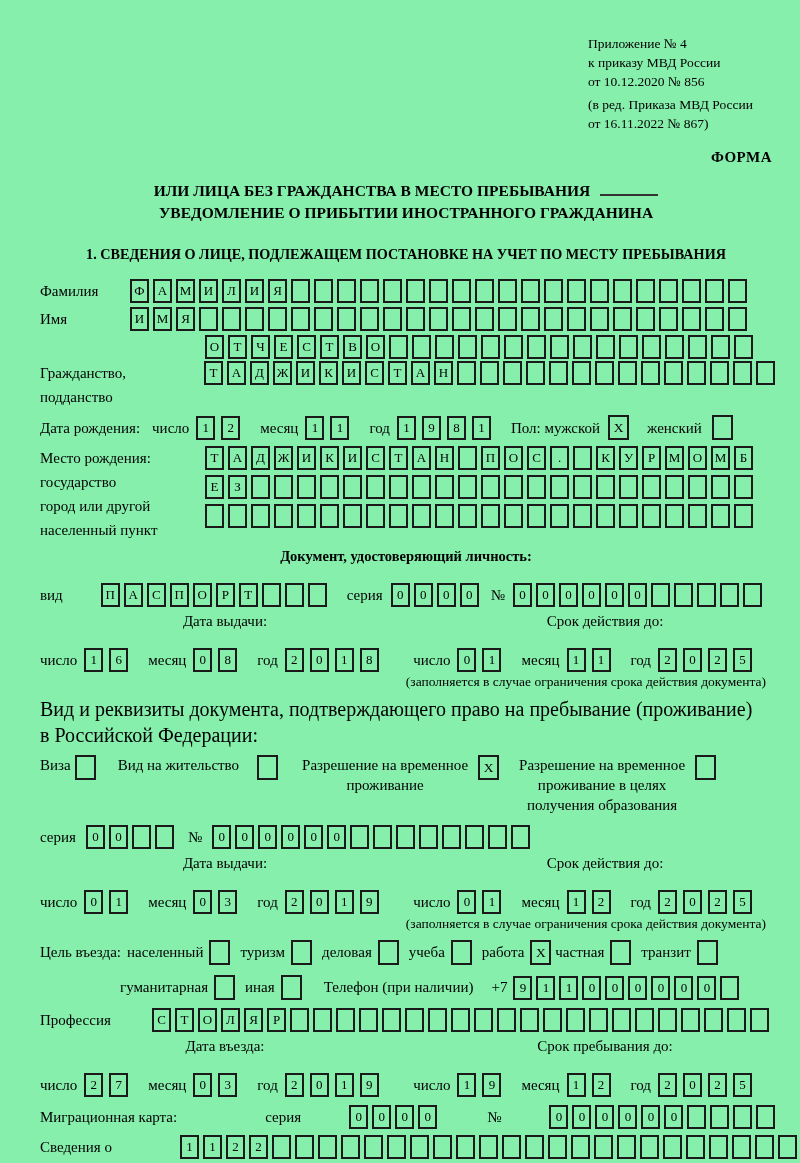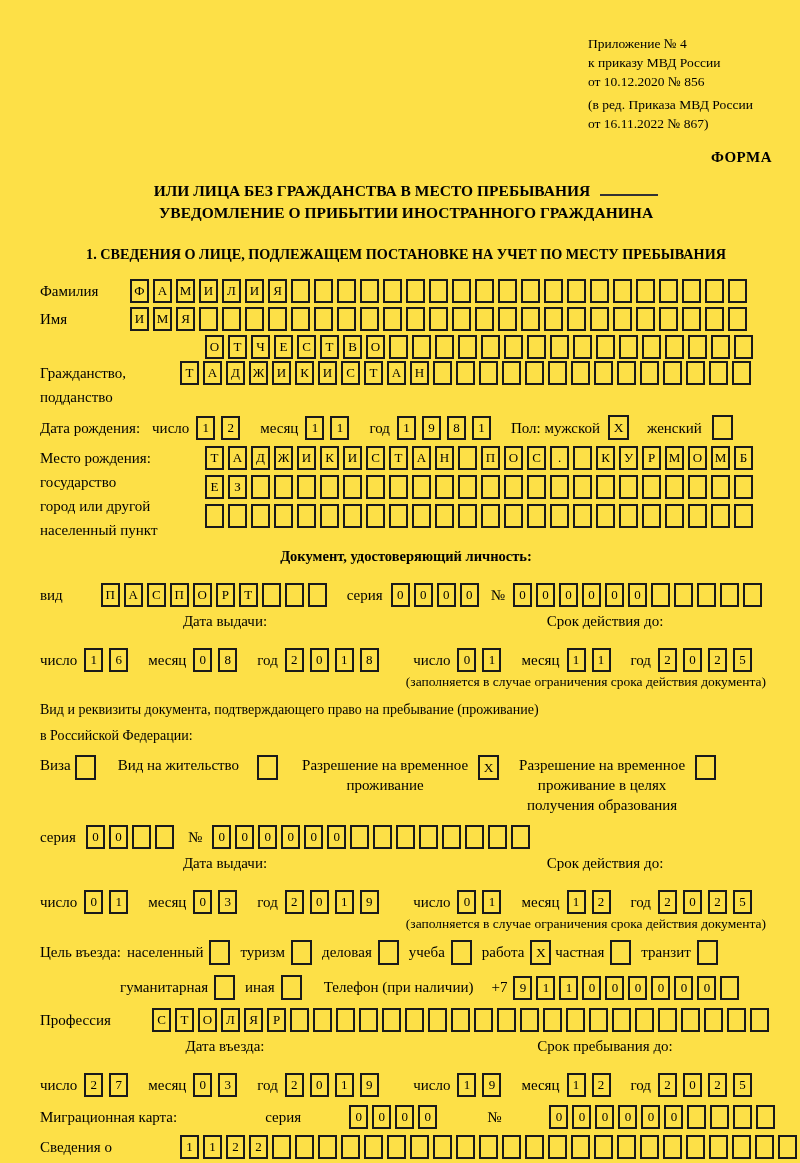--- a/index.html
+++ b/index.html
@@ -1,17 +1,17 @@
 <!DOCTYPE html>
 <html><head>
 <meta charset="utf-8">
 <style>
   html,body{margin:0;padding:0;background:#e8e8e8;}
   .page{
-    width:800px;height:1163px;background:#fde047;box-sizing:border-box;
+    width:800px;height:1163px;background:#86efac;box-sizing:border-box;
     padding:34px 28px 7px 40px;position:relative;
     font-family:"Liberation Serif","DejaVu Serif",serif;color:#000;
   }
   .hdr-block{margin-left:548px;font-size:13.5px;line-height:19px;}
   .hdr-block .gap{height:4px;}
   .forma{margin-top:16px;text-align:right;font-weight:bold;font-size:15px;letter-spacing:.5px;}
   .title{margin-top:14px;text-align:center;font-weight:bold;font-size:15.5px;line-height:22px;}
   .blankline{display:inline-block;width:58px;border-bottom:2px solid #333;height:14px;margin-left:10px;}
   .sec-heading{margin-top:22px;text-align:center;font-weight:bold;font-size:14.2px;}
   .form-area{margin-top:16px;font-size:15px;}
@@ -34,21 +34,21 @@
   .lbl-col{flex:none;line-height:24px;}
   .center-bold{text-align:center;font-weight:bold;font-size:14.5px;margin:6px 0 6px 0;}
   .dhead{display:flex;margin-top:6px;}
   .dhead .dh-left{width:370px;text-align:center;}
   .dhead .dh-right{width:330px;text-align:center;margin-left:30px;}
   .dline{display:flex;align-items:center;margin-top:18px;margin-bottom:2px;}
   .dgroup{display:flex;align-items:center;}
   .dgroup .lbl{margin-right:7px;}
   .dgroup .cells{margin-right:14px;}
   .note-right{text-align:right;font-size:13.5px;margin:2px 6px 8px 0;}
-  .plain{font-size:14px;line-height:23px;}
+  .plain{font-size:20px;line-height:23px;}
   .cbrow{display:flex;align-items:flex-start;margin-top:8px;}
   .cbgroup{display:flex;align-items:flex-start;}
   .cbgroup .glbl{text-align:center;line-height:20px;}
   .cbgroup .cb{margin-left:10px;margin-top:0px;}
   .purpose{display:flex;align-items:center;flex-wrap:nowrap;margin-top:10px;}
   .purpose .itm{margin-right:6px;white-space:nowrap;}
   .purpose .cb{margin-right:10px;}
 </style>
 </head>
 <body>
@@ -165,21 +165,21 @@
           <span class="cell"></span>
           <span class="cell"></span>
           <span class="cell"></span>
           <span class="cell"></span>
           <span class="cell"></span>
           <span class="cell"></span>
           <span class="cell"></span>
         </span>
     </div>
 
-    <div class="row" style="margin-bottom:2px;">
+    <div class="row" style="margin-bottom:2px;gap:24px;">
       <span class="lbl-col w140 stack">
         <span>Гражданство,</span>
         <span>подданство</span>
       </span>
       <span class="cells">
           <span class="cell">Т</span>
           <span class="cell">А</span>
           <span class="cell">Д</span>
           <span class="cell">Ж</span>
           <span class="cell">И</span>

